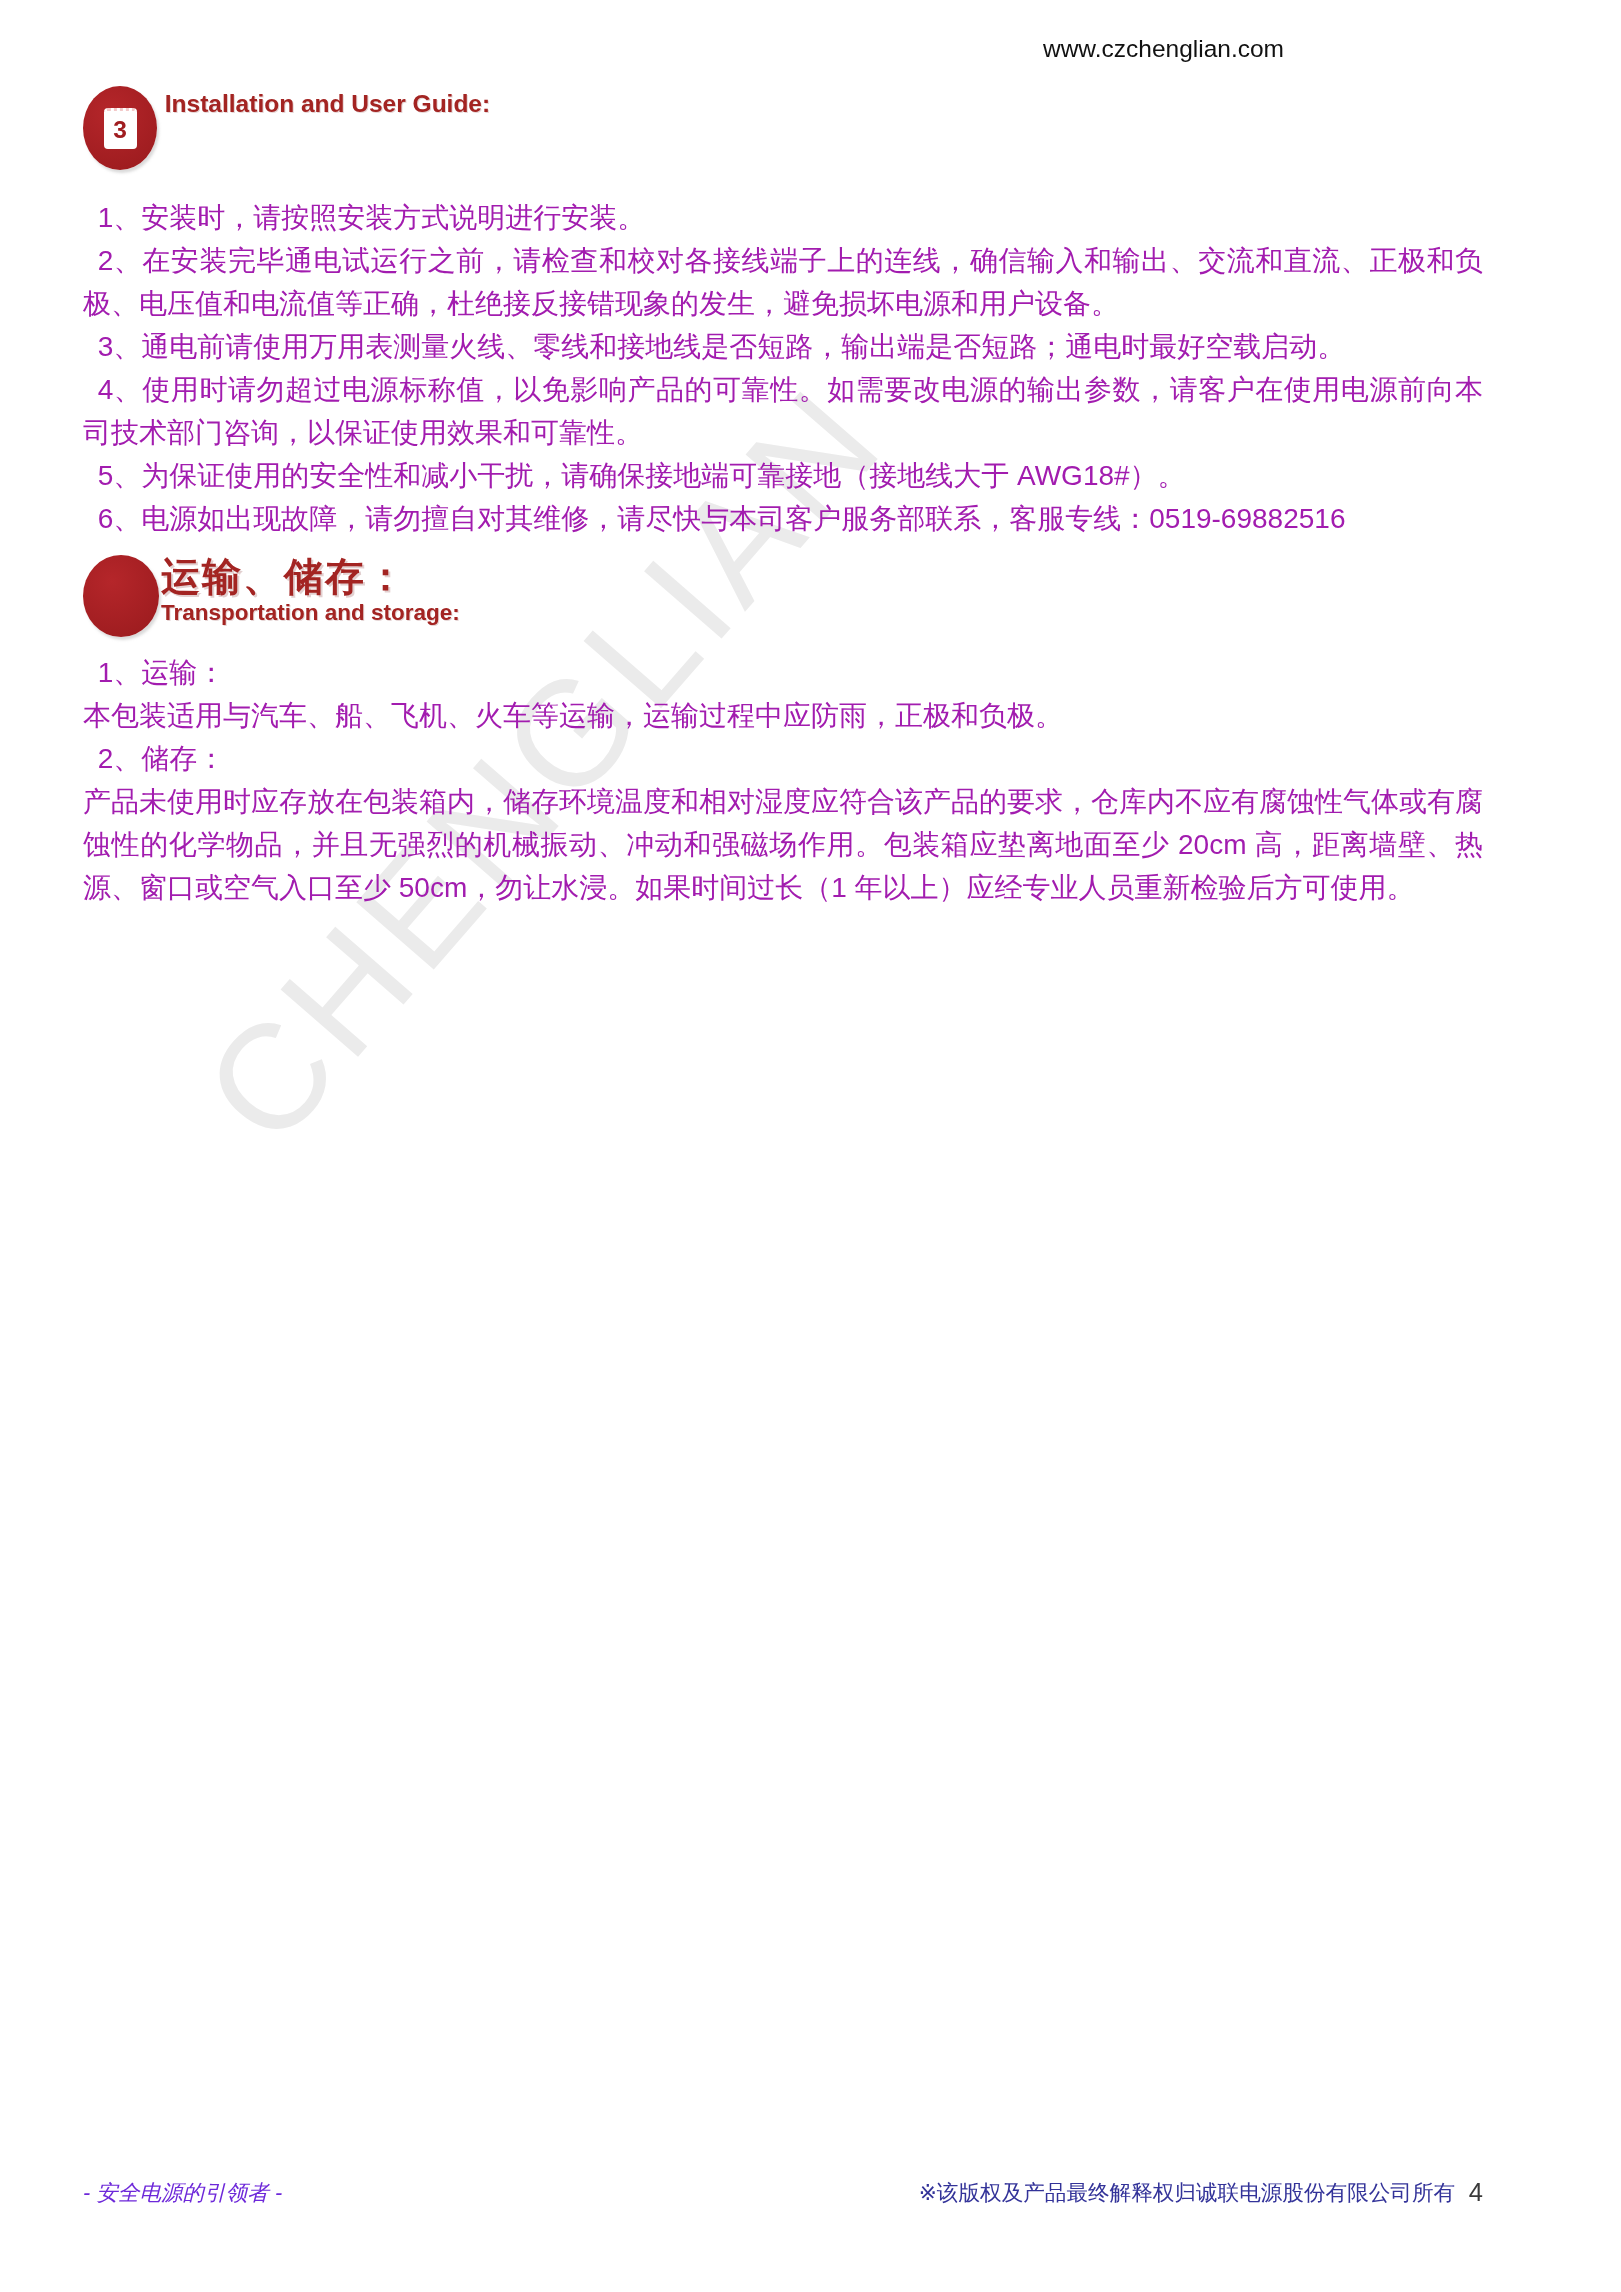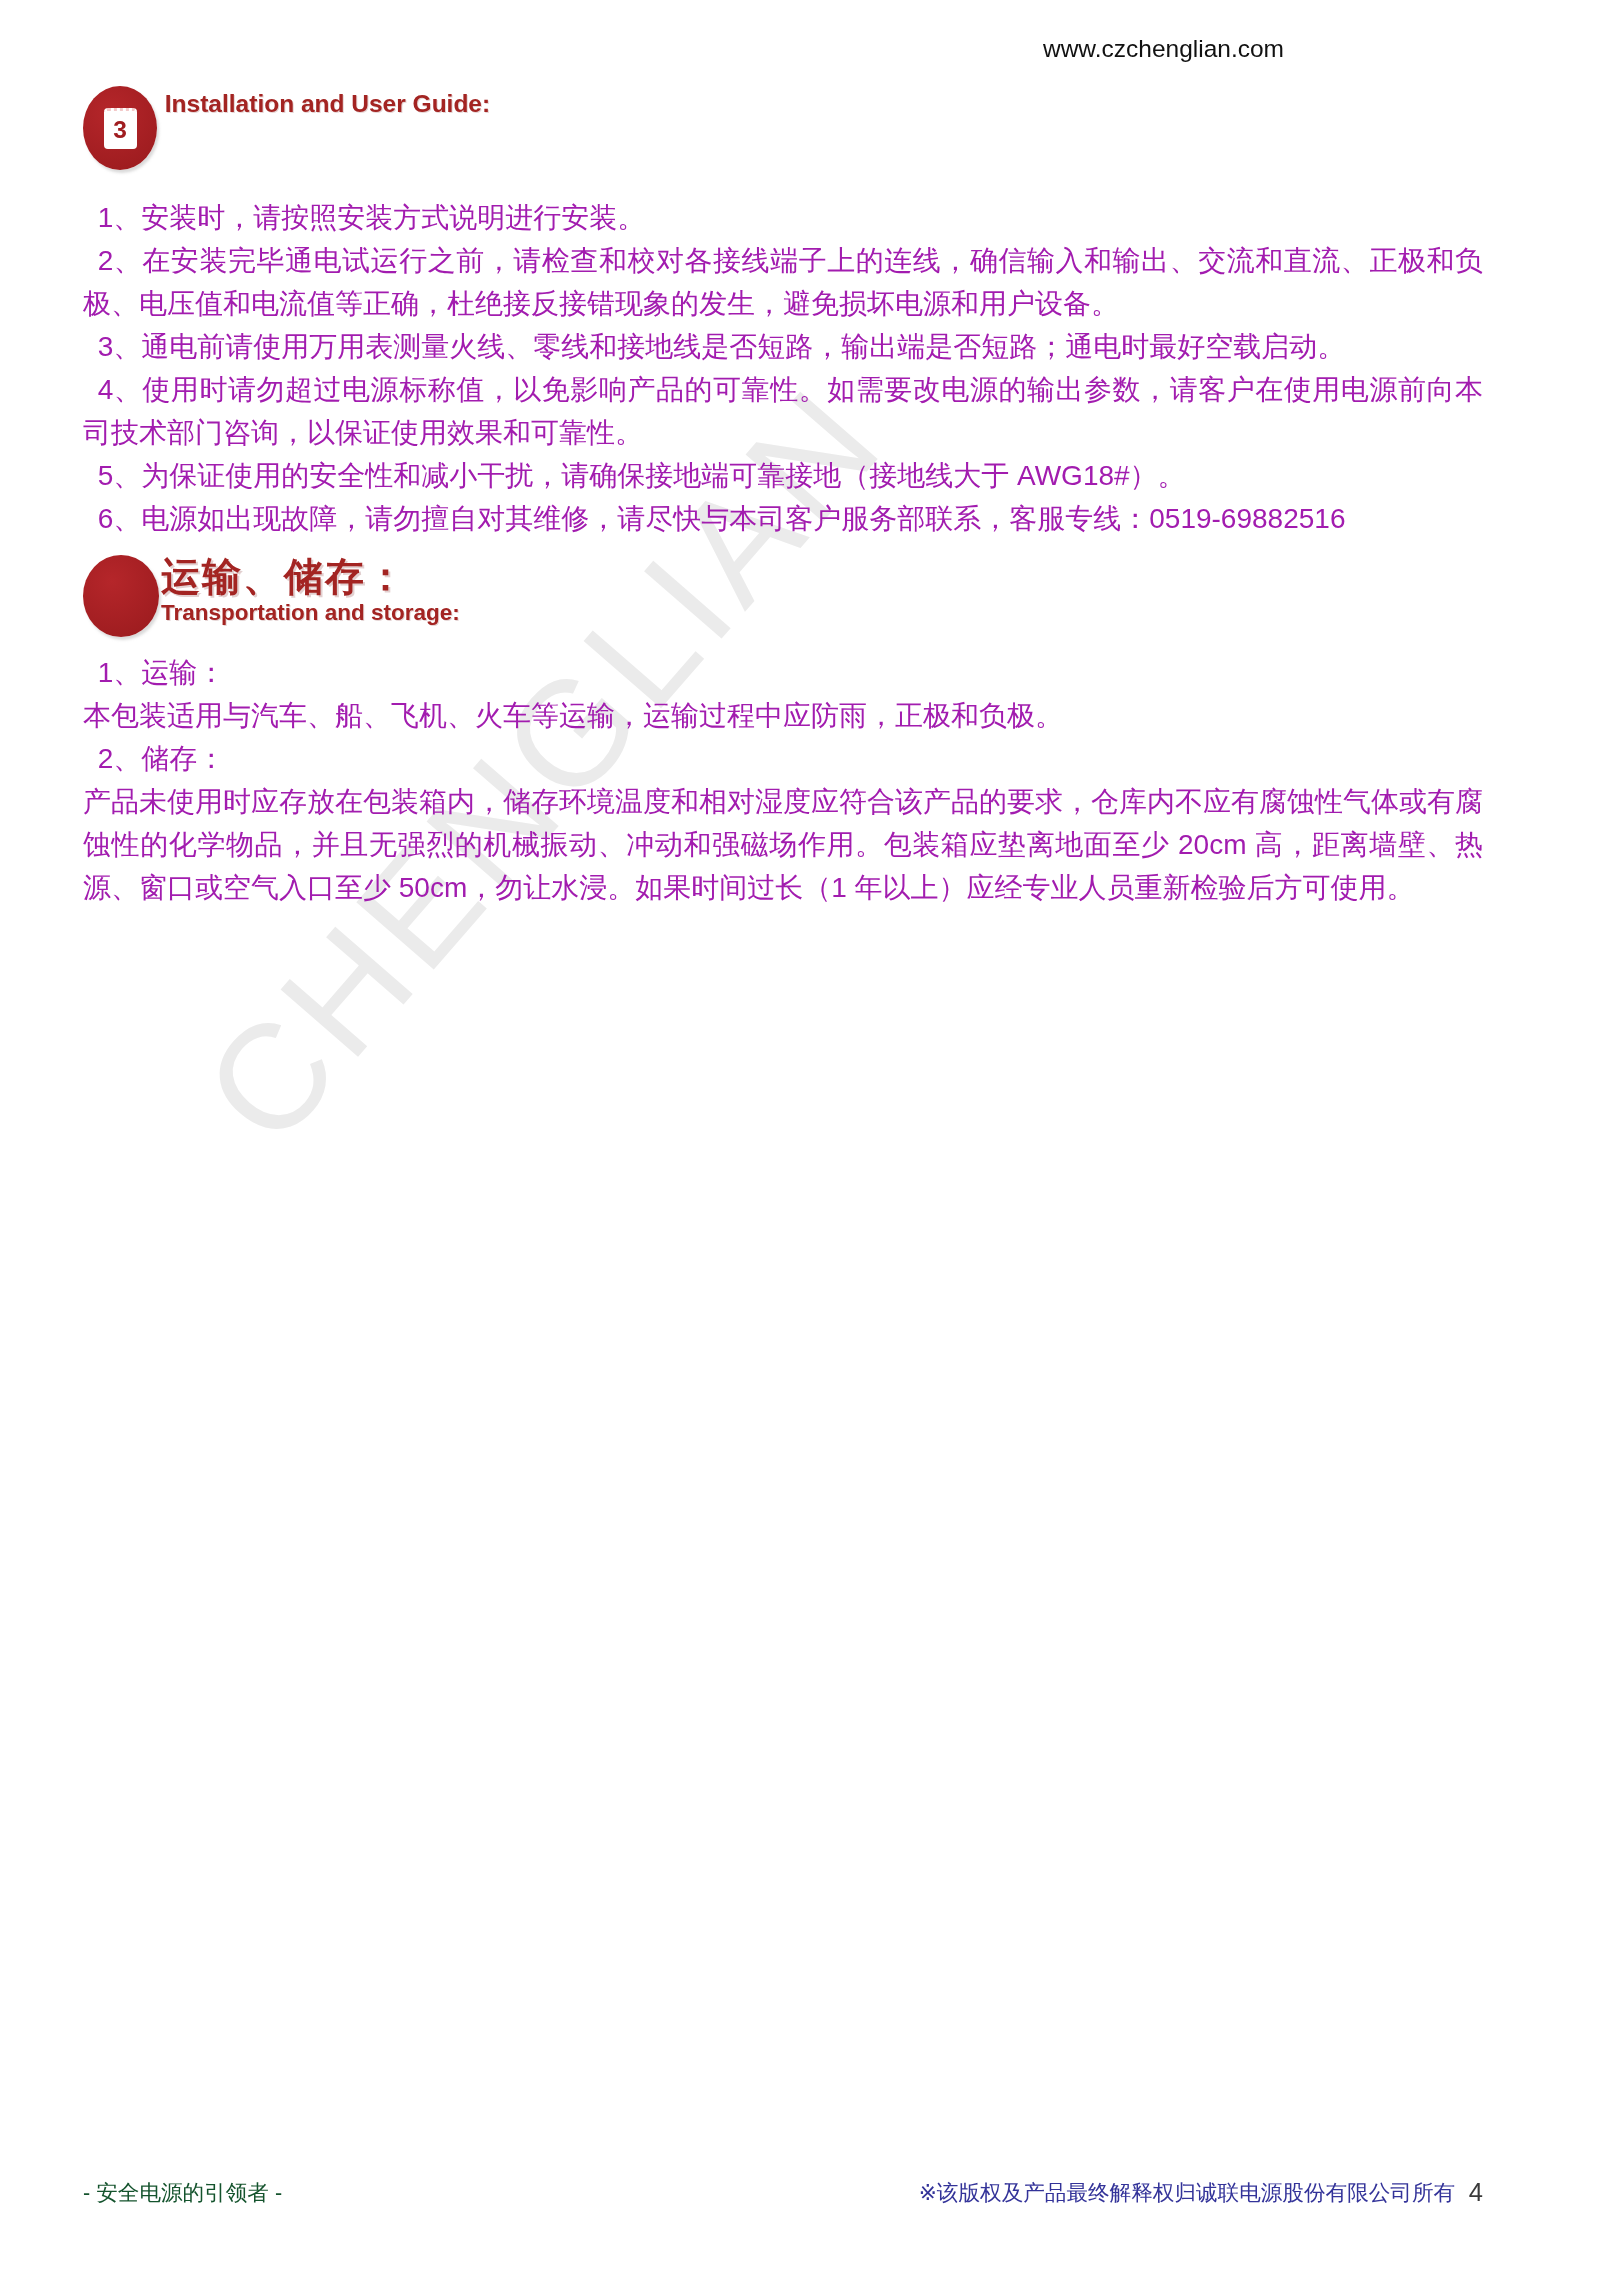--- a/index.html
+++ b/index.html
@@ -77,21 +77,21 @@
   .section2 .head-title { font-size:39px; }
   .section2 .head-sub { font-size:22.5px; margin-top:0; }
   .section2 .para-block { margin-top:13.7px; }
 
   
   .footer {
     position:absolute; left:83px; right:138px; top:2178px;
     display:flex; justify-content:space-between; align-items:baseline;
     z-index:2;
   }
-  .footer-left { font-size:21.6px; color:#14532d; }
+  .footer-left { font-size:21.6px; color:#6d28d9;font-style:italic; }
   .footer-right { font-size:21.6px; color:#333399; display:flex; align-items:flex-start; }
   .page-number { font-size:25.5px; color:#3a3a3a; margin-left:13.7px; }
 </style>
 </head>
 <body>
 
 <div class="page">
 
   <div class="watermark">CHENGLIAN</div>
 

